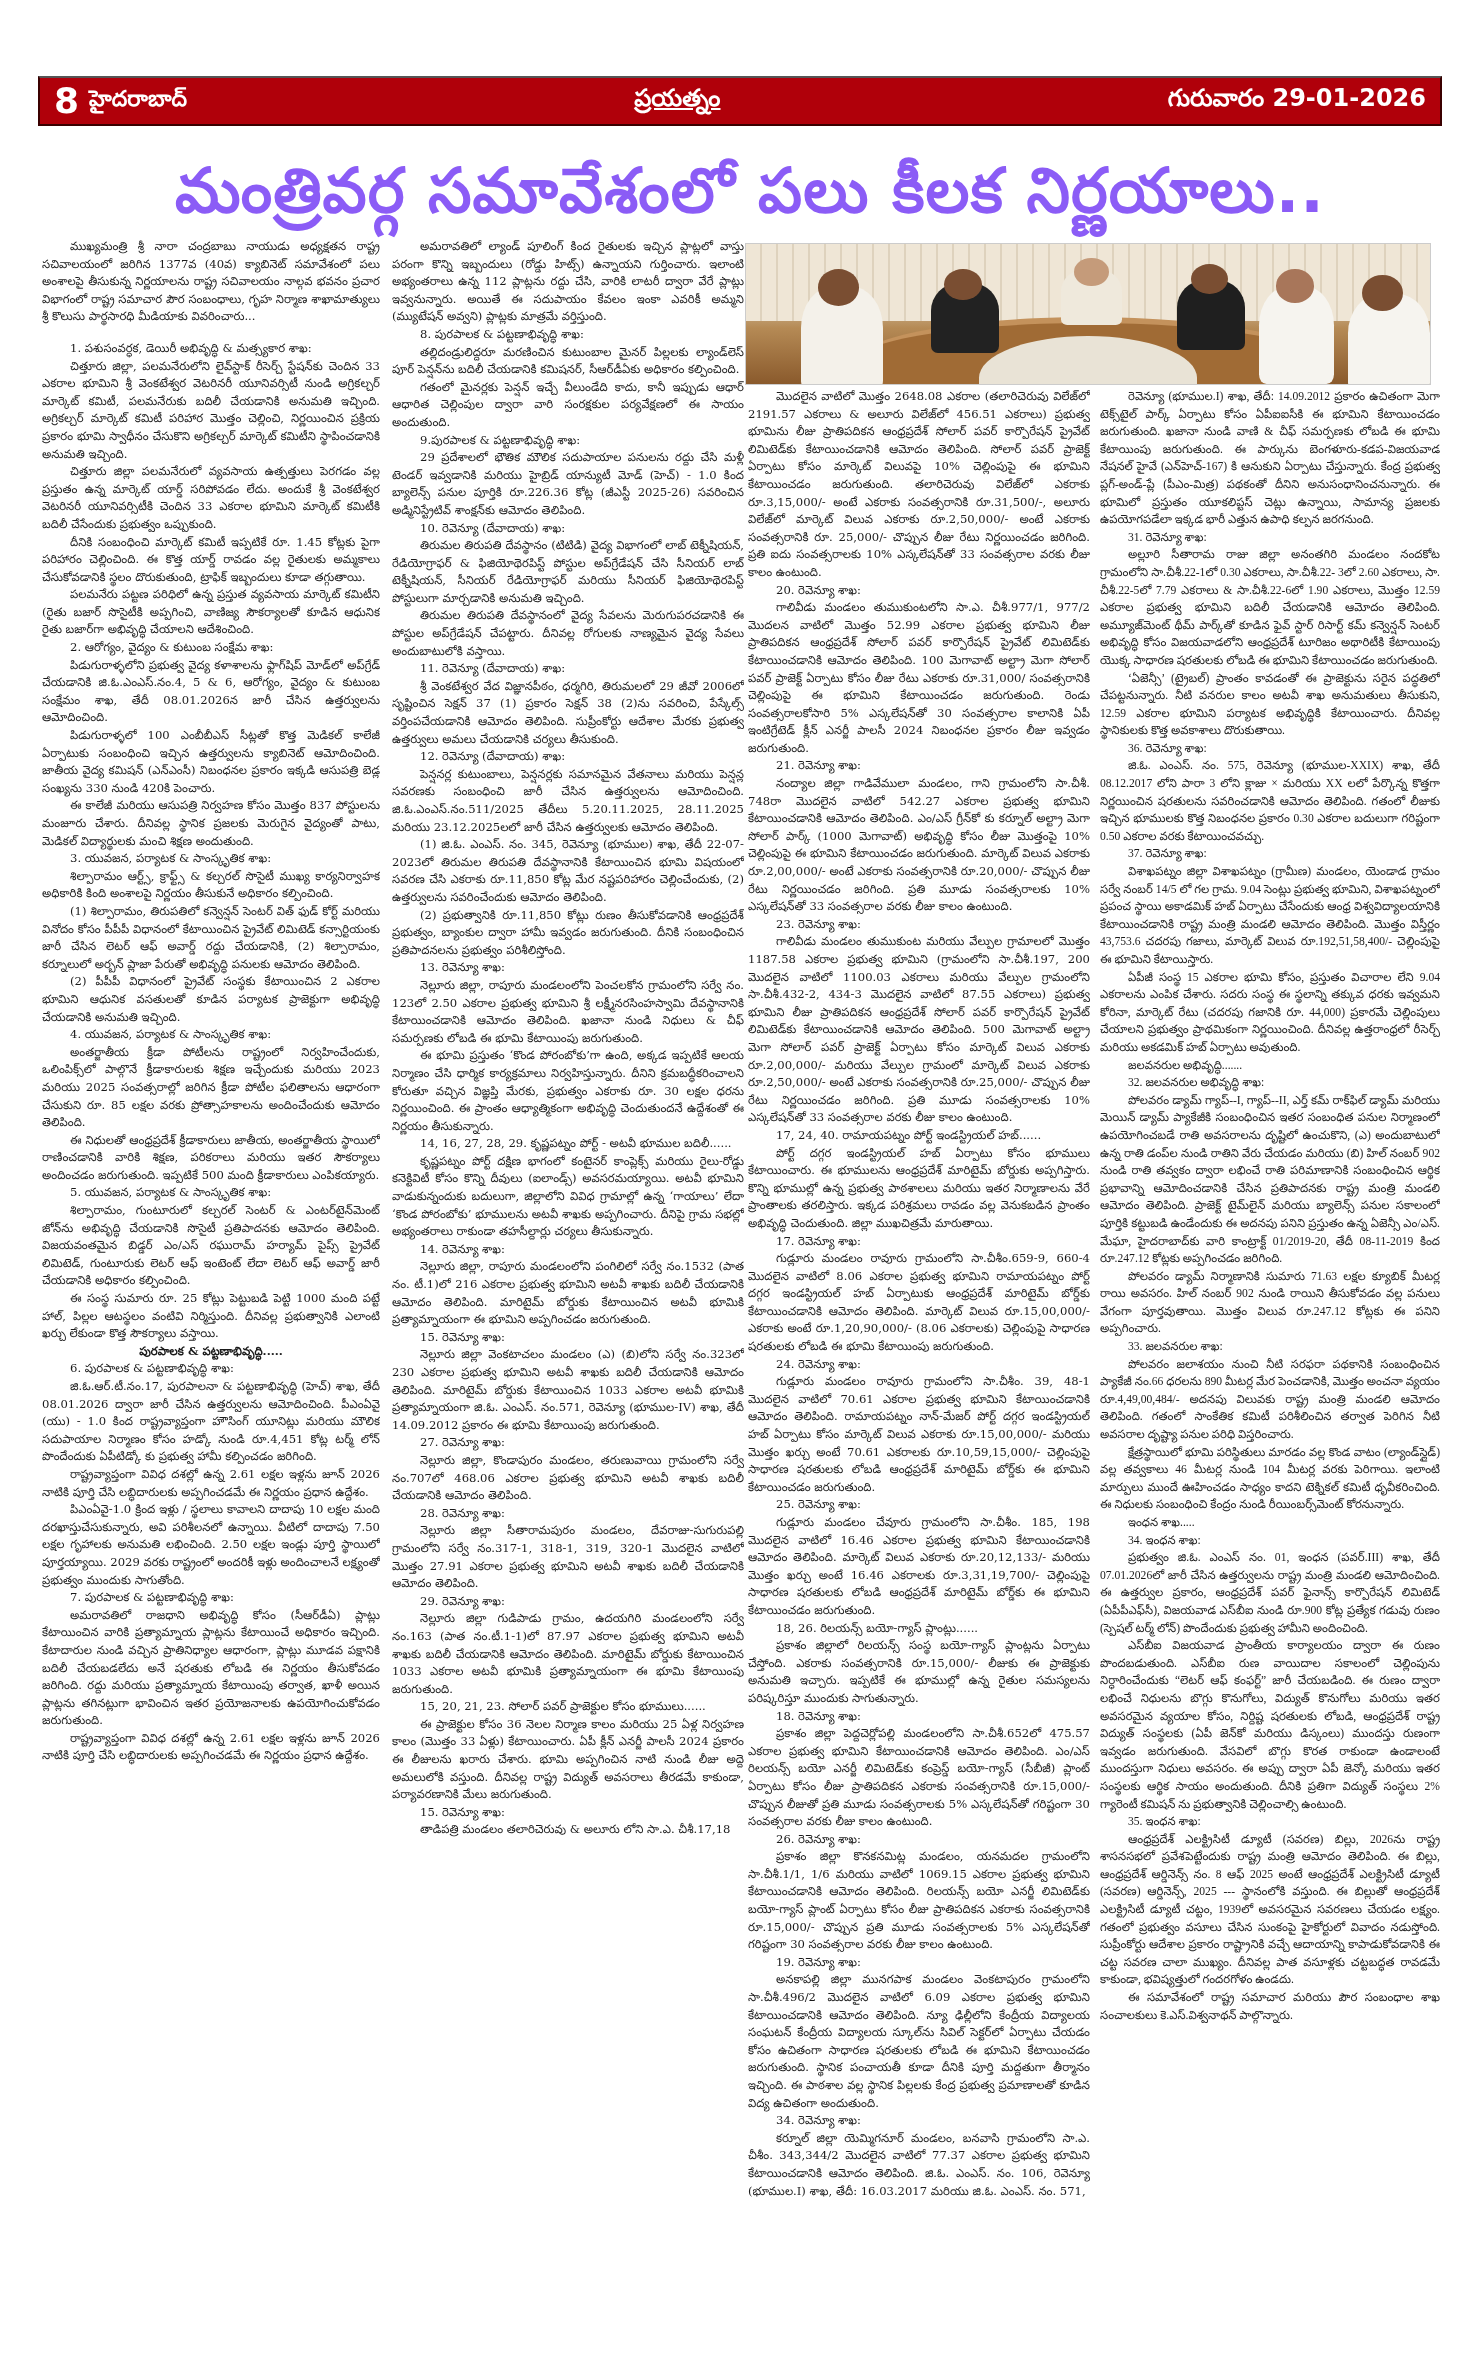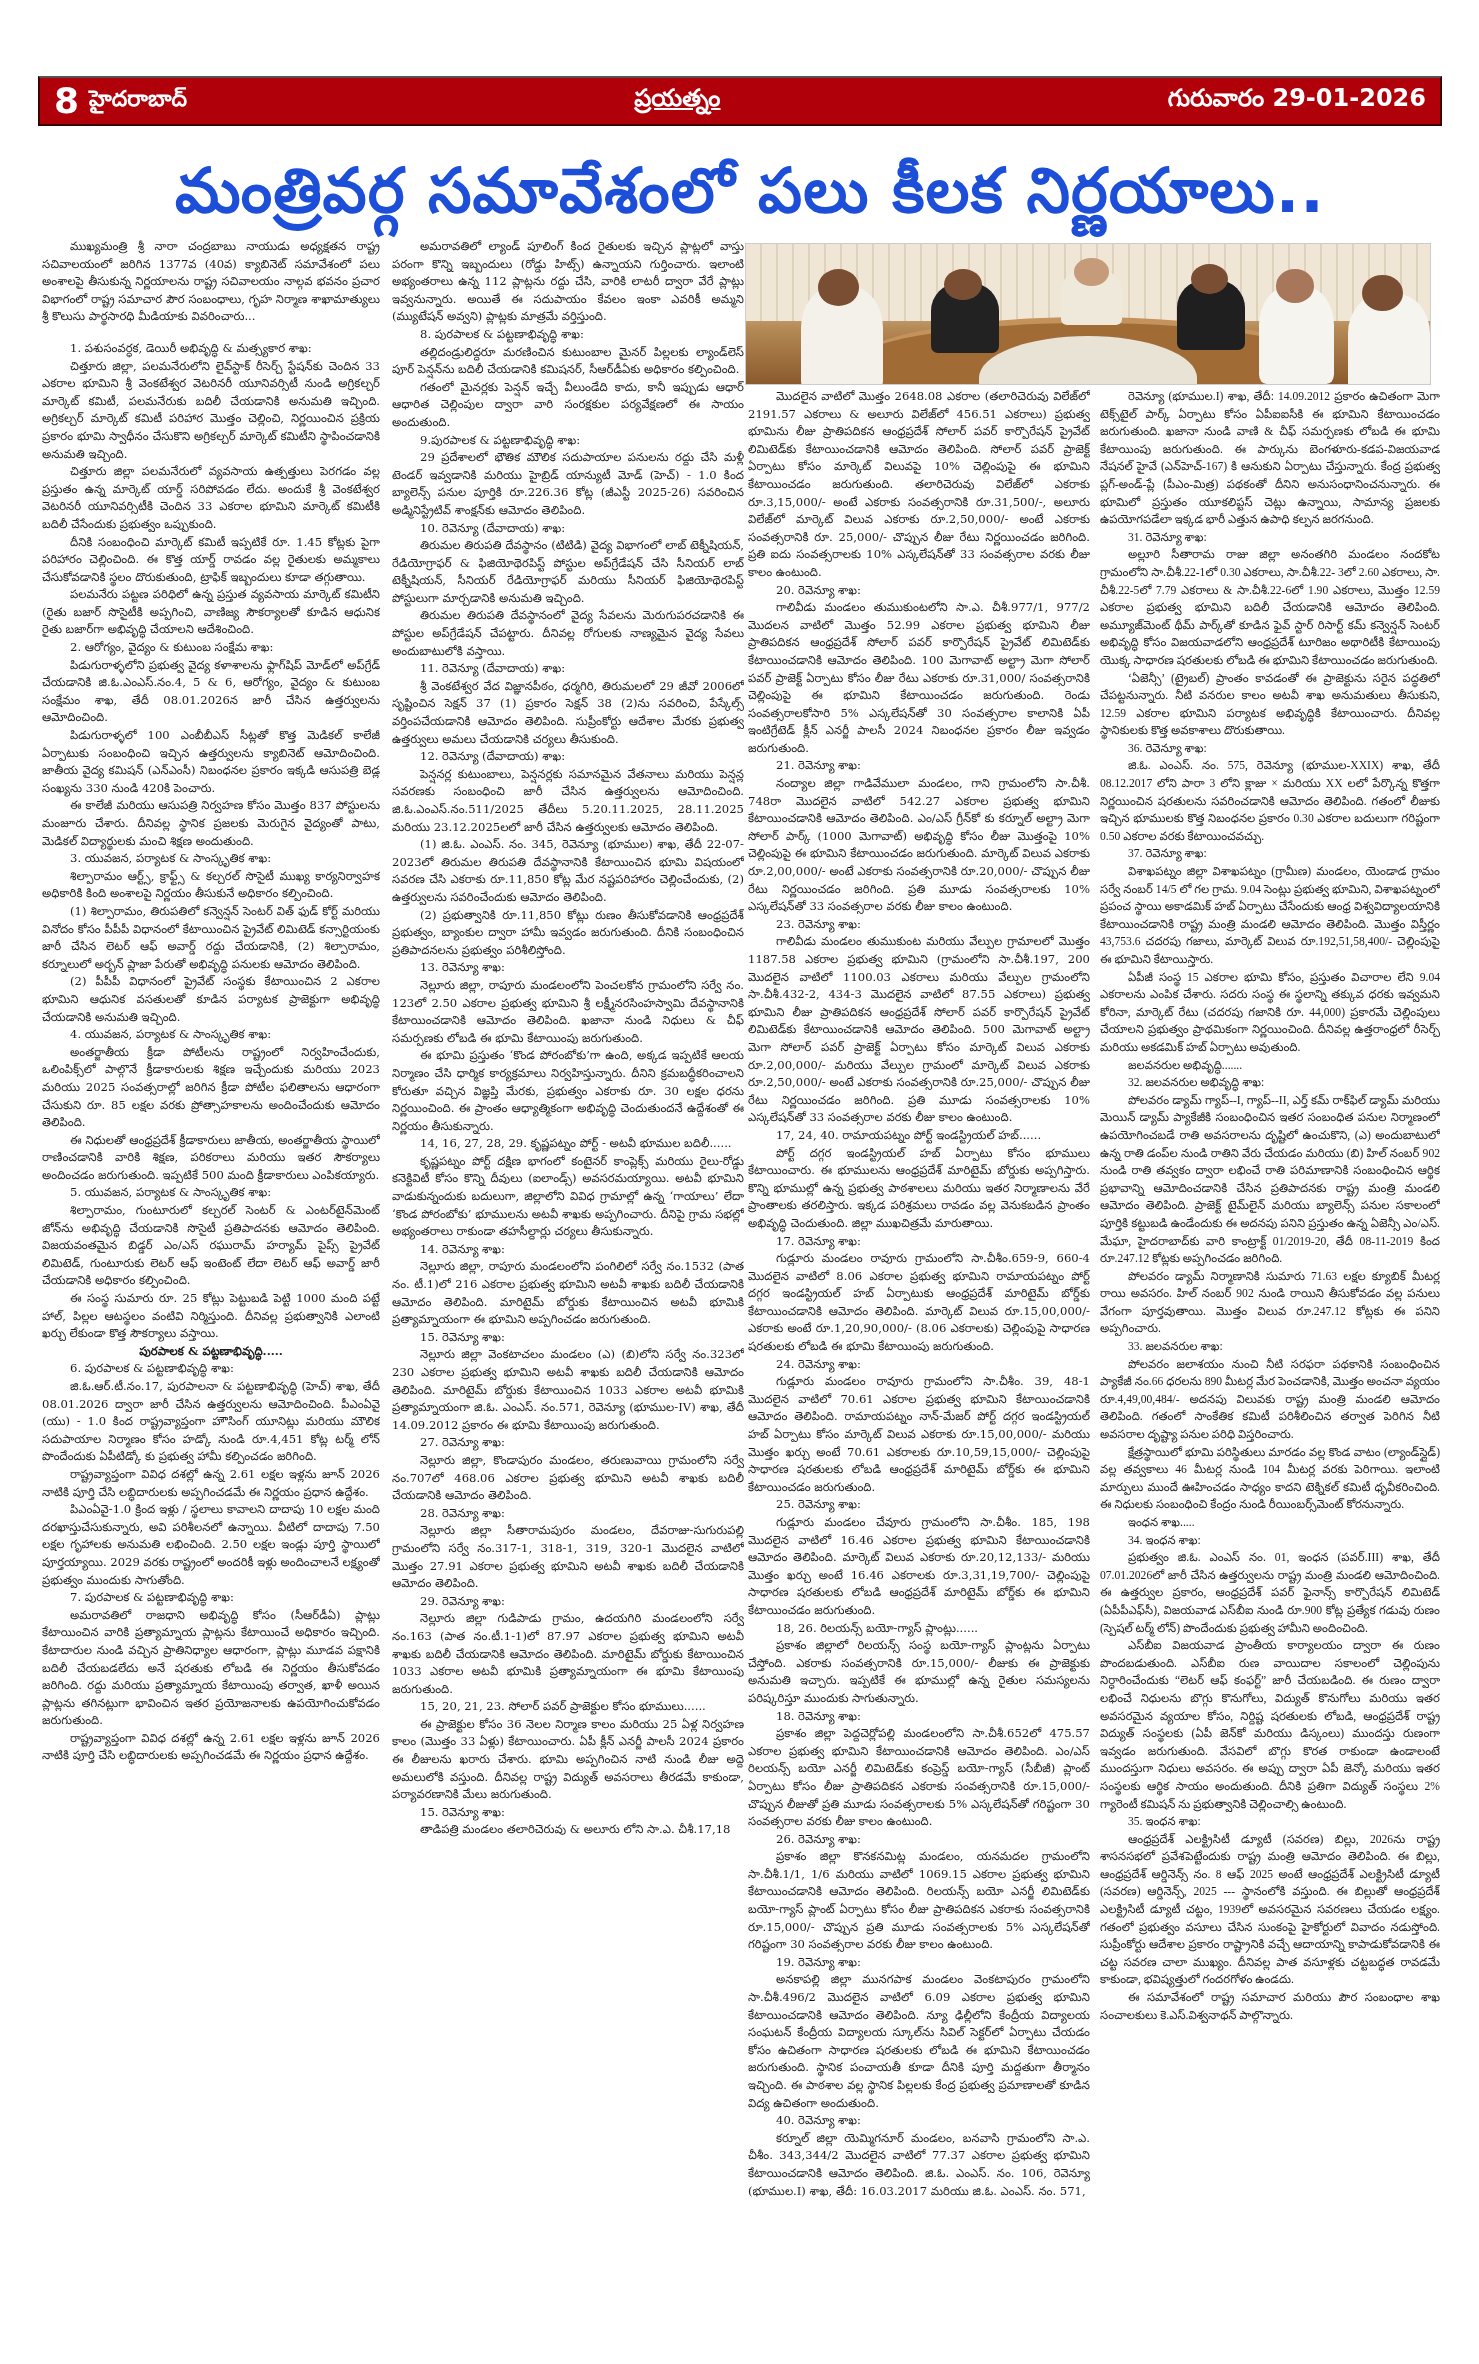--- a/index.html
+++ b/index.html
@@ -13,21 +13,21 @@
     font-family: "DejaVu Sans", sans-serif; font-weight: bold;
   }
   .banner .left { display: flex; align-items: center; gap: 10px; }
   .banner .pageno { font-size: 36px; line-height: 1; }
   .banner .city { font-size: 22px; }
   .banner .paper { font-size: 24px; text-decoration: underline; }
   .banner .date { font-size: 24px; }
   .headline {
     position: absolute; left: 60px; top: 146px; width: 1380px; height: 90px;
     font-family: "DejaVu Sans", sans-serif; font-weight: bold;
-    font-size: 62px; line-height: 90px; text-align: center; color: #1d4ed8;
+    font-size: 62px; line-height: 90px; text-align: center; color: #8b5cf6;
     letter-spacing: 1px; white-space: nowrap;
   }
   .photo {
     position: absolute; left: 745px; top: 243px; width: 686px; height: 142px;
     overflow: hidden; border: 1px solid #ccc;
     background: linear-gradient(180deg, #e6dcc9 0%, #d9cbb0 35%, #b58a55 60%, #8a5a2c 100%);
   }
   .photo .wall { position: absolute; left: 0; top: 0; width: 100%; height: 55%;
     background: repeating-linear-gradient(90deg, #efe6d6 0 14px, #ded2bd 14px 16px); }
   .photo .table { position: absolute; left: 15%; top: 52%; width: 70%; height: 70%;
@@ -168,21 +168,21 @@
       <p class="sec">25. రెవెన్యూ శాఖ:</p>
       <p>గుడ్లూరు మండలం చేవూరు గ్రామంలోని సా.చీశీం. 185, 198 మొదలైన వాటిలో 16.46 ఎకరాల ప్రభుత్వ భూమిని కేటాయించడానికి ఆమోదం తెలిపింది. మార్కెట్ విలువ ఎకరాకు రూ.20,12,133/- మరియు మొత్తం ఖర్చు అంటే 16.46 ఎకరాలకు రూ.3,31,19,700/- చెల్లింపుపై సాధారణ షరతులకు లోబడి ఆంధ్రప్రదేశ్ మారిటైమ్ బోర్డ్‌కు ఈ భూమిని కేటాయించడం జరుగుతుంది.</p>
       <p class="sec">18, 26. రిలయన్స్ బయో-గ్యాస్ ప్లాంట్లు......</p>
       <p>ప్రకాశం జిల్లాలో రిలయన్స్ సంస్థ బయో-గ్యాస్ ప్లాంట్లను ఏర్పాటు చేస్తోంది. ఎకరాకు సంవత్సరానికి రూ.15,000/- లీజుకు ఈ ప్రాజెక్టుకు అనుమతి ఇచ్చారు. ఇప్పటికే ఈ భూముల్లో ఉన్న రైతుల సమస్యలను పరిష్కరిస్తూ ముందుకు సాగుతున్నారు.</p>
       <p class="sec">18. రెవెన్యూ శాఖ:</p>
       <p>ప్రకాశం జిల్లా పెద్దచెర్లోపల్లి మండలంలోని సా.చీశీ.652లో 475.57 ఎకరాల ప్రభుత్వ భూమిని కేటాయించడానికి ఆమోదం తెలిపింది. ఎం/ఎస్ రిలయన్స్ బయో ఎనర్జీ లిమిటెడ్‌కు కంప్రెస్డ్ బయో-గ్యాస్ (సీబీజీ) ప్లాంట్ ఏర్పాటు కోసం లీజు ప్రాతిపదికన ఎకరాకు సంవత్సరానికి రూ.15,000/- చొప్పున లీజుతో ప్రతి మూడు సంవత్సరాలకు 5% ఎస్కలేషన్‌తో గరిష్టంగా 30 సంవత్సరాల వరకు లీజు కాలం ఉంటుంది.</p>
       <p class="sec">26. రెవెన్యూ శాఖ:</p>
       <p>ప్రకాశం జిల్లా కొనకనమిట్ల మండలం, యనమదల గ్రామంలోని సా.చీశీ.1/1, 1/6 మరియు వాటిలో 1069.15 ఎకరాల ప్రభుత్వ భూమిని కేటాయించడానికి ఆమోదం తెలిపింది. రిలయన్స్ బయో ఎనర్జీ లిమిటెడ్‌కు బయో-గ్యాస్ ప్లాంట్ ఏర్పాటు కోసం లీజు ప్రాతిపదికన ఎకరాకు సంవత్సరానికి రూ.15,000/- చొప్పున ప్రతి మూడు సంవత్సరాలకు 5% ఎస్కలేషన్‌తో గరిష్టంగా 30 సంవత్సరాల వరకు లీజు కాలం ఉంటుంది.</p>
       <p class="sec">19. రెవెన్యూ శాఖ:</p>
       <p>అనకాపల్లి జిల్లా మునగపాక మండలం వెంకటాపురం గ్రామంలోని సా.చీశీ.496/2 మొదలైన వాటిలో 6.09 ఎకరాల ప్రభుత్వ భూమిని కేటాయించడానికి ఆమోదం తెలిపింది. న్యూ ఢిల్లీలోని కేంద్రీయ విద్యాలయ సంఘటన్ కేంద్రీయ విద్యాలయ స్కూల్‌ను సివిల్ సెక్టర్‌లో ఏర్పాటు చేయడం కోసం ఉచితంగా సాధారణ షరతులకు లోబడి ఈ భూమిని కేటాయించడం జరుగుతుంది. స్థానిక పంచాయతీ కూడా దీనికి పూర్తి మద్దతుగా తీర్మానం ఇచ్చింది. ఈ పాఠశాల వల్ల స్థానిక పిల్లలకు కేంద్ర ప్రభుత్వ ప్రమాణాలతో కూడిన విద్య ఉచితంగా అందుతుంది.</p>
-      <p class="sec">40. రెవెన్యూ శాఖ:</p>
+      <p class="sec">34. రెవెన్యూ శాఖ:</p>
       <p>కర్నూల్ జిల్లా యెమ్మిగనూర్ మండలం, బనవాసి గ్రామంలోని సా.ఎ. చీశీం. 343,344/2 మొదలైన వాటిలో 77.37 ఎకరాల ప్రభుత్వ భూమిని కేటాయించడానికి ఆమోదం తెలిపింది. జి.ఓ. ఎంఎస్. నం. 106, రెవెన్యూ (భూముల.I) శాఖ, తేదీ: 16.03.2017 మరియు జి.ఓ. ఎంఎస్. నం. 571,</p>
     </div>
   <div class="col" id="col4">
       <p>రెవెన్యూ (భూముల.I) శాఖ, తేదీ: 14.09.2012 ప్రకారం ఉచితంగా మెగా టెక్స్‌టైల్ పార్క్ ఏర్పాటు కోసం ఏపీఐఐసీకి ఈ భూమిని కేటాయించడం జరుగుతుంది. ఖజానా నుండి వాణి &amp; చీఫ్ సమర్పణకు లోబడి ఈ భూమి కేటాయింపు జరుగుతుంది. ఈ పార్కును బెంగళూరు-కడప-విజయవాడ నేషనల్ హైవే (ఎన్‌హెచ్-167) కి ఆనుకుని ఏర్పాటు చేస్తున్నారు. కేంద్ర ప్రభుత్వ ప్లగ్-అండ్-ప్లే (పీఎం-మిత్ర) పథకంతో దీనిని అనుసంధానించనున్నారు. ఈ భూమిలో ప్రస్తుతం యూకలిప్టస్ చెట్లు ఉన్నాయి, సామాన్య ప్రజలకు ఉపయోగపడేలా ఇక్కడ భారీ ఎత్తున ఉపాధి కల్పన జరగనుంది.</p>
       <p class="sec">31. రెవెన్యూ శాఖ:</p>
       <p>అల్లూరి సీతారామ రాజు జిల్లా అనంతగిరి మండలం నందకోట గ్రామంలోని సా.చీశీ.22-1లో 0.30 ఎకరాలు, సా.చీశీ.22- 3లో 2.60 ఎకరాలు, సా. చీశీ.22-5లో 7.79 ఎకరాలు &amp; సా.చీశీ.22-6లో 1.90 ఎకరాలు, మొత్తం 12.59 ఎకరాల ప్రభుత్వ భూమిని బదిలీ చేయడానికి ఆమోదం తెలిపింది. అమ్యూజ్‌మెంట్ థీమ్ పార్క్‌తో కూడిన ఫైవ్ స్టార్ రిసార్ట్ కమ్ కన్వెన్షన్ సెంటర్ అభివృద్ధి కోసం విజయవాడలోని ఆంధ్రప్రదేశ్ టూరిజం అథారిటీకి కేటాయింపు యొక్క సాధారణ షరతులకు లోబడి ఈ భూమిని కేటాయించడం జరుగుతుంది.</p>
       <p>‘ఏజెన్సీ’ (ట్రైబల్) ప్రాంతం కావడంతో ఈ ప్రాజెక్టును సరైన పద్ధతిలో చేపట్టనున్నారు. నీటి వనరుల కాలం అటవీ శాఖ అనుమతులు తీసుకుని, 12.59 ఎకరాల భూమిని పర్యాటక అభివృద్ధికి కేటాయించారు. దీనివల్ల స్థానికులకు కొత్త అవకాశాలు దొరుకుతాయి.</p>
       <p class="sec">36. రెవెన్యూ శాఖ:</p>
       <p>జి.ఓ. ఎంఎస్. నం. 575, రెవెన్యూ (భూముల-XXIX) శాఖ, తేదీ 08.12.2017 లోని పారా 3 లోని క్లాజు × మరియు XX లలో పేర్కొన్న కొత్తగా నిర్ణయించిన షరతులను సవరించడానికి ఆమోదం తెలిపింది. గతంలో లీజుకు ఇచ్చిన భూములకు కొత్త నిబంధనల ప్రకారం 0.30 ఎకరాల బదులుగా గరిష్టంగా 0.50 ఎకరాల వరకు కేటాయించవచ్చు.</p>
       <p class="sec">37. రెవెన్యూ శాఖ:</p>

